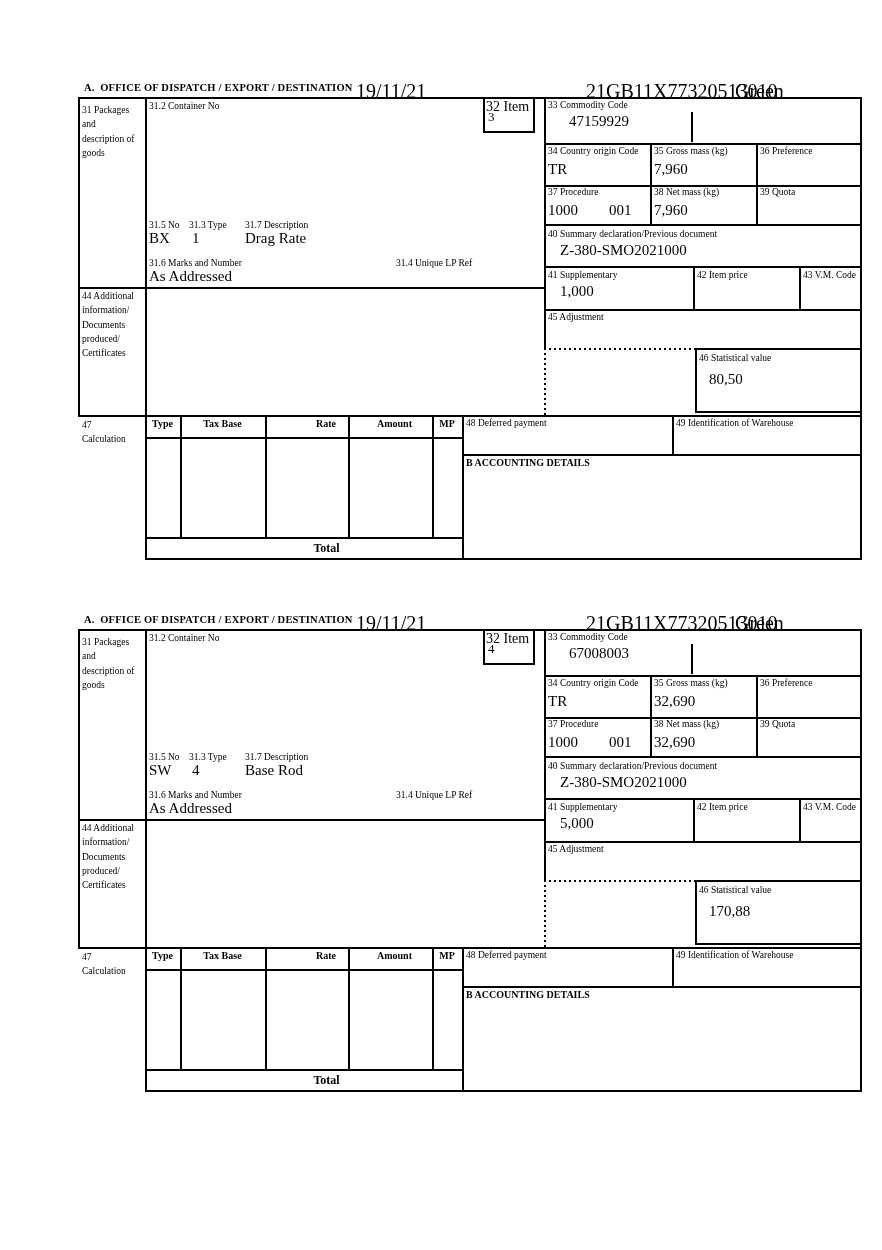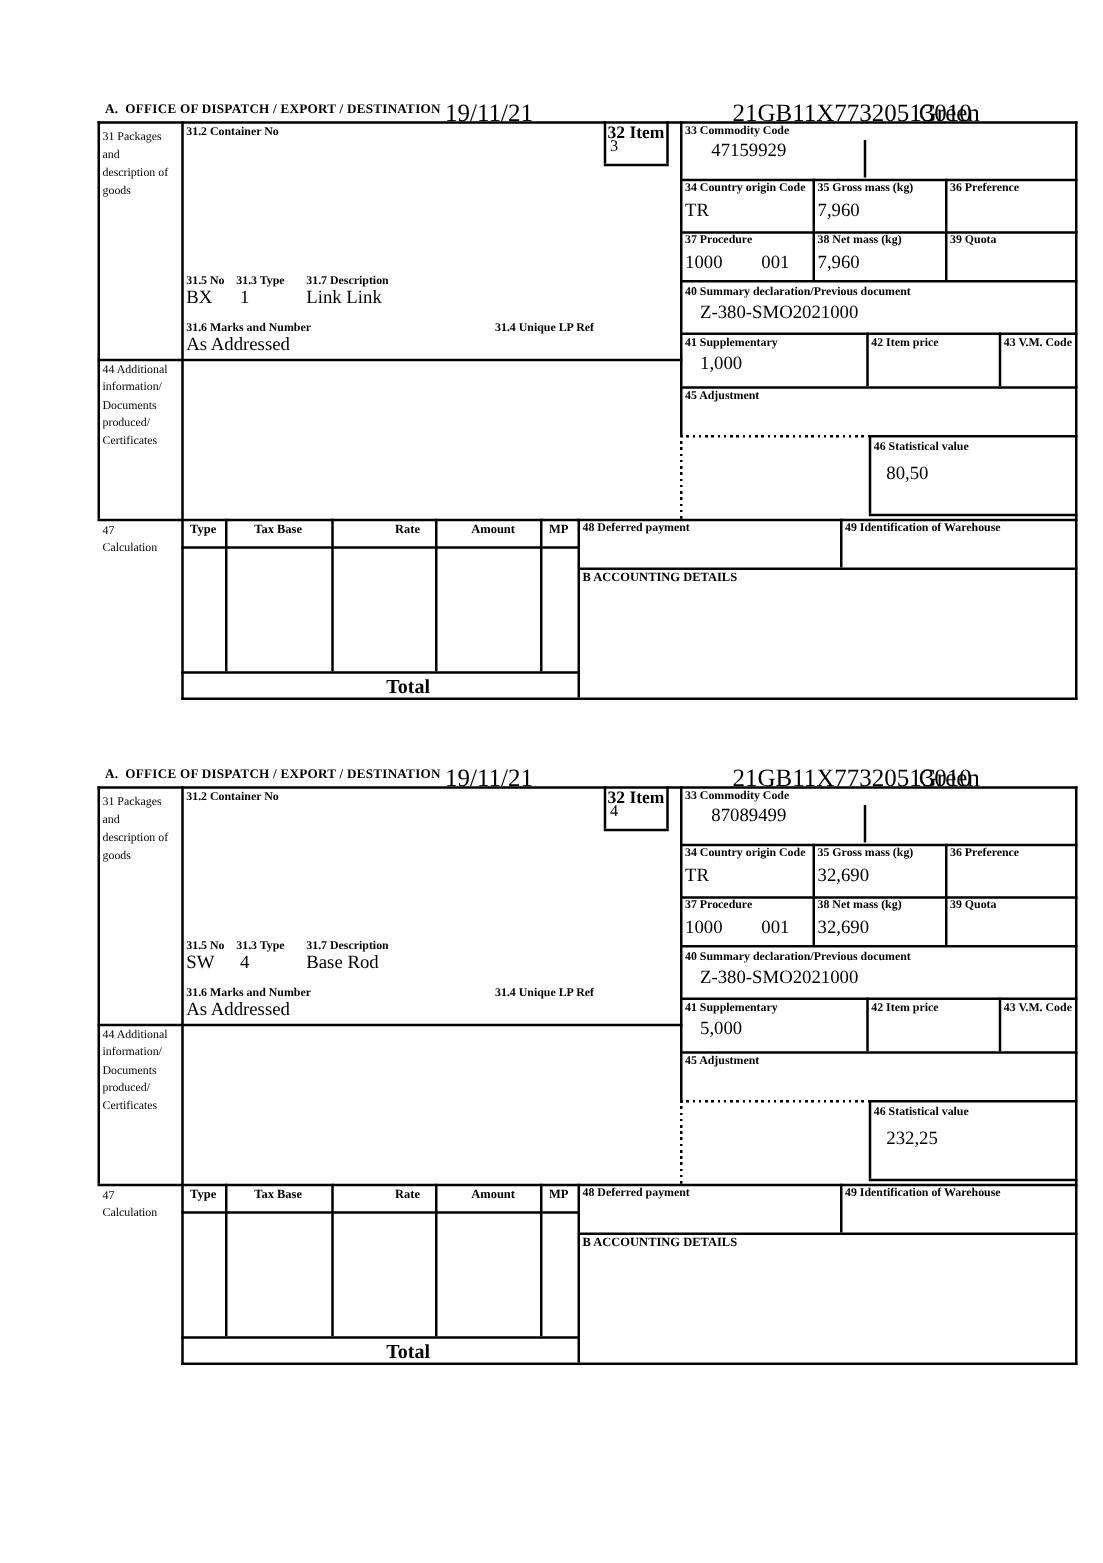--- a/index.html
+++ b/index.html
@@ -3,29 +3,29 @@
 <meta charset="utf-8">
 <style>
   html,body{margin:0;padding:0}
   body{width:882px;height:1250px;background:#ffffff;position:relative;color:#000;
        font-family:"Liberation Serif",serif;overflow:hidden}
   .sec{position:absolute;left:78px;width:784px;height:482px}
   .hl{position:absolute;height:2px;background:#000}
   .vl{position:absolute;width:2px;background:#000}
   .dh{position:absolute;height:2px;background:repeating-linear-gradient(90deg,#000 0,#000 2px,transparent 2px,transparent 5px)}
   .dv{position:absolute;width:2px;background:repeating-linear-gradient(180deg,#000 0,#000 2px,transparent 2px,transparent 5px)}
-  .lb{position:absolute;font-weight:bold;font-size:9.5px;white-space:nowrap;line-height:1.15}
+  .lb{position:absolute;font-weight:normal;font-size:9.5px;white-space:nowrap;line-height:1.15}
   .lw{position:absolute;font-weight:normal;font-size:9.5px;line-height:1.5}
   .sm{font-size:14px}
   .vv{position:absolute;font-size:15px;white-space:nowrap}
   .ht{position:absolute;font-weight:bold;font-size:10.5px;white-space:pre;letter-spacing:.2px}
   .hv{position:absolute;font-size:20px;white-space:nowrap}
   .th{position:absolute;top:338px;font-weight:bold;font-size:10px;text-align:center;white-space:nowrap}
   .thr{text-align:right}
-  .tot{position:absolute;left:67px;top:461px;width:318px;text-align:center;text-indent:45px;font-weight:bold;font-size:16px}
+  .tot{position:absolute;left:67px;top:461px;width:318px;text-align:center;text-indent:45px;font-weight:bold;font-size:12px}
   .ac{position:absolute;font-weight:bold;font-size:10px;white-space:nowrap}
 </style>
 </head>
 <body>
 
 <div class="sec" style="top:80px">
   <span class="ht" style="left:6px;top:2px">A.  OFFICE OF DISPATCH / EXPORT / DESTINATION</span>
   <span class="hv" style="left:278px;top:0">19/11/21</span>
   <span class="hv" style="left:508px;top:0">21GB11X77320513010</span>
   <span class="hv" style="left:657px;top:0">Green</span>
@@ -104,21 +104,21 @@
   <span class="vv" style="left:470px;top:81px">TR</span>
   <span class="vv" style="left:576px;top:81px">7,960</span>
   <span class="vv" style="left:470px;top:122px">1000</span>
   <span class="vv" style="left:531px;top:122px">001</span>
   <span class="vv" style="left:576px;top:122px">7,960</span>
   <span class="vv" style="left:482px;top:162px">Z-380-SMO2021000</span>
   <span class="vv" style="left:482px;top:203px">1,000</span>
   <span class="vv" style="left:631px;top:291px">80,50</span>
   <span class="vv" style="left:71px;top:150px">BX</span>
   <span class="vv" style="left:114px;top:150px">1</span>
-  <span class="vv" style="left:167px;top:150px">Link Link</span>
+  <span class="vv" style="left:167px;top:150px">Drag Rate</span>
   <span class="vv" style="left:71px;top:188px">As Addressed</span>
 </div>
 
 <div class="sec" style="top:612px">
   <span class="ht" style="left:6px;top:2px">A.  OFFICE OF DISPATCH / EXPORT / DESTINATION</span>
   <span class="hv" style="left:278px;top:0">19/11/21</span>
   <span class="hv" style="left:508px;top:0">21GB11X77320513010</span>
   <span class="hv" style="left:657px;top:0">Green</span>
 
   <i class="hl" style="left:0;top:17px;width:784px"></i>
@@ -184,26 +184,26 @@
   <span class="lb" style="left:598px;top:338px">49 Identification of Warehouse</span>
   <span class="ac" style="left:388px;top:377px">B ACCOUNTING DETAILS</span>
   <span class="th" style="left:67px;width:35px">Type</span>
   <span class="th" style="left:102px;width:85px">Tax Base</span>
   <span class="th thr" style="left:187px;width:71px">Rate</span>
   <span class="th thr" style="left:270px;width:64px">Amount</span>
   <span class="th" style="left:354px;width:30px">MP</span>
   <span class="tot">Total</span>
 
   <span class="vv" style="left:410px;top:29px;font-size:13px">4</span>
-  <span class="vv" style="left:491px;top:33px">87089499</span>
+  <span class="vv" style="left:491px;top:33px">67008003</span>
   <span class="vv" style="left:470px;top:81px">TR</span>
   <span class="vv" style="left:576px;top:81px">32,690</span>
   <span class="vv" style="left:470px;top:122px">1000</span>
   <span class="vv" style="left:531px;top:122px">001</span>
   <span class="vv" style="left:576px;top:122px">32,690</span>
   <span class="vv" style="left:482px;top:162px">Z-380-SMO2021000</span>
   <span class="vv" style="left:482px;top:203px">5,000</span>
-  <span class="vv" style="left:631px;top:291px">232,25</span>
+  <span class="vv" style="left:631px;top:291px">170,88</span>
   <span class="vv" style="left:71px;top:150px">SW</span>
   <span class="vv" style="left:114px;top:150px">4</span>
   <span class="vv" style="left:167px;top:150px">Base Rod</span>
   <span class="vv" style="left:71px;top:188px">As Addressed</span>
 </div>
 
 </body></html>

